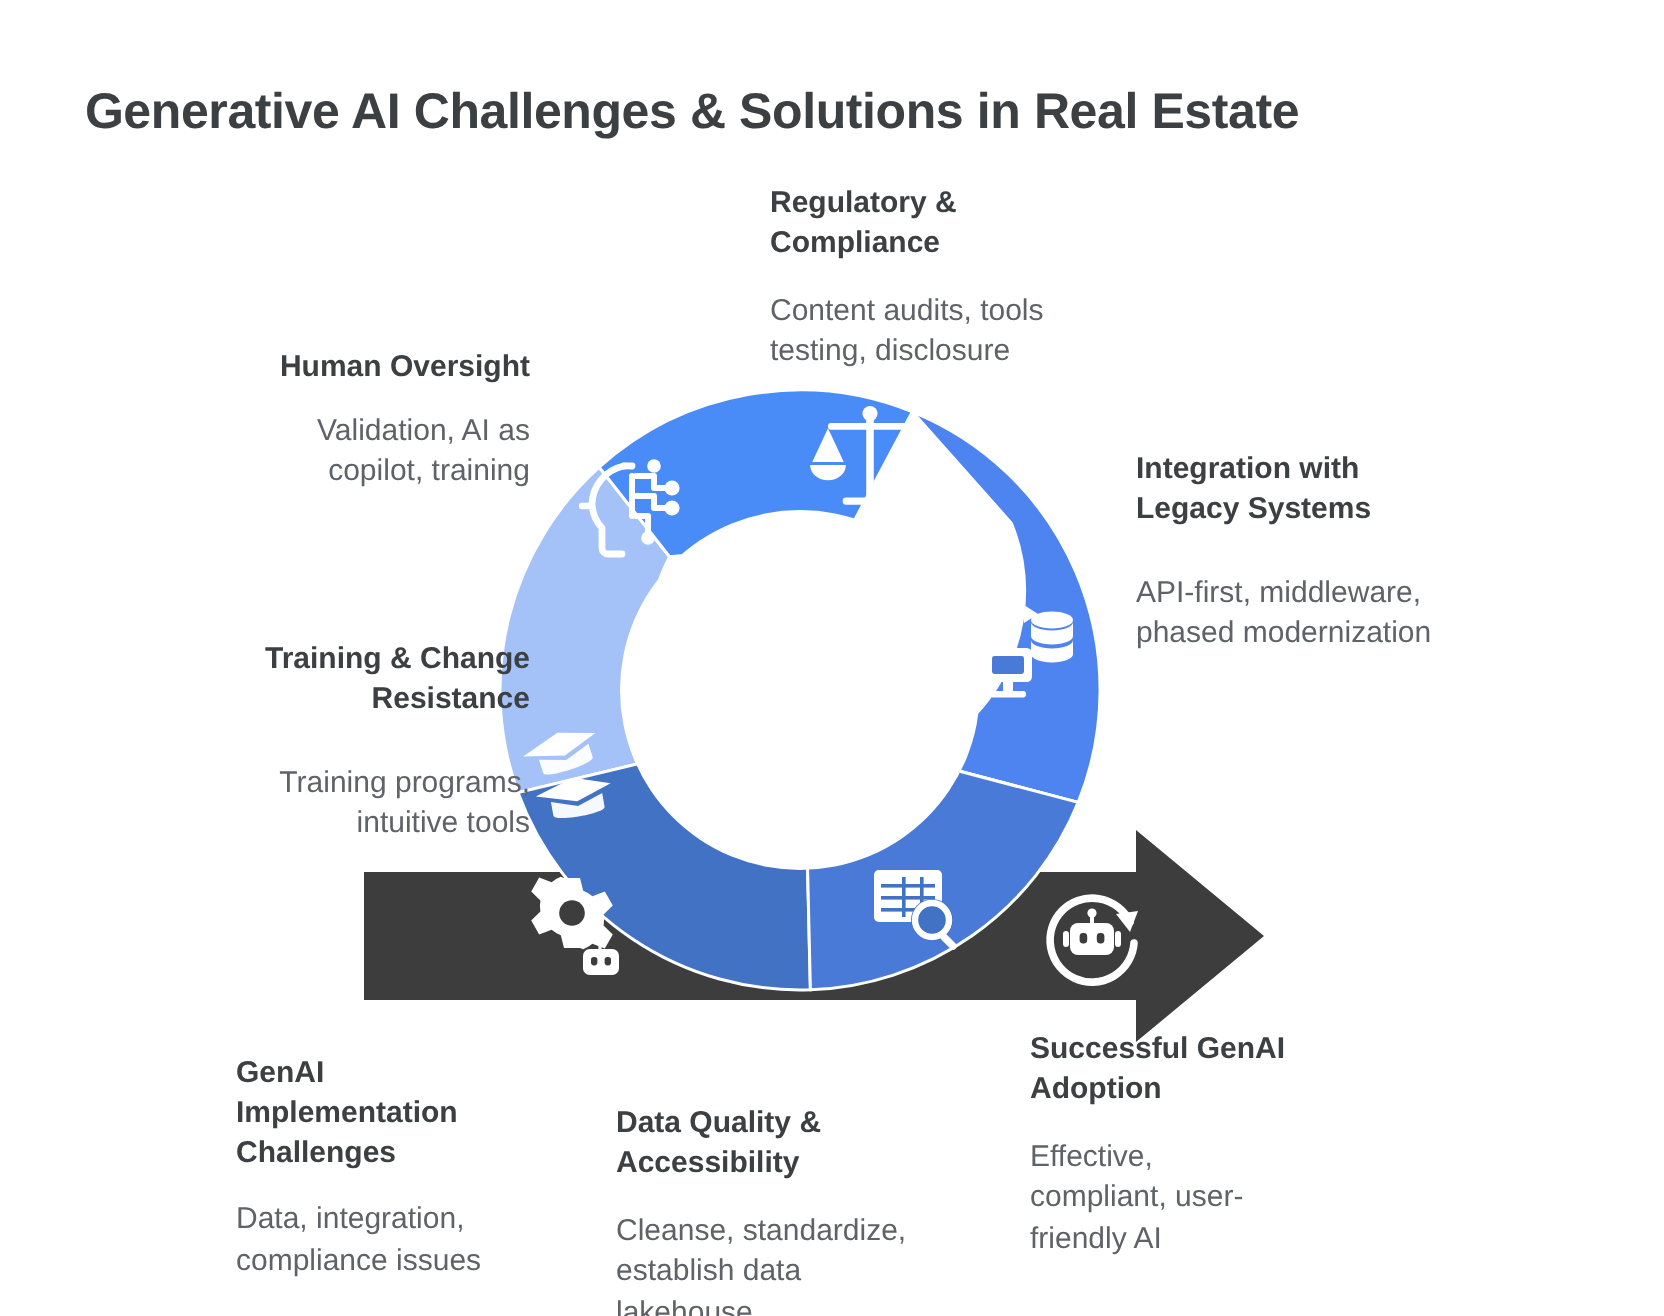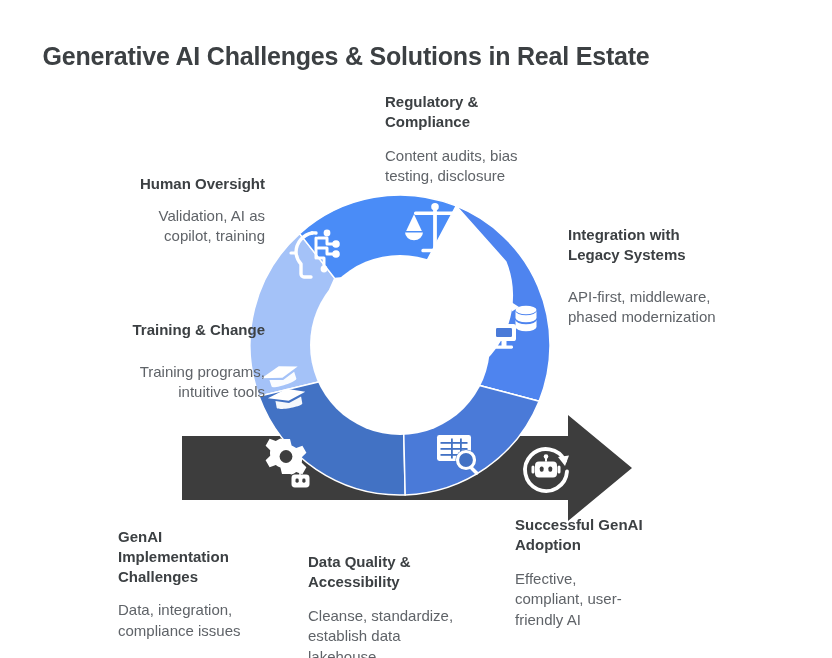--- a/index.html
+++ b/index.html
@@ -228,38 +228,39 @@
     </g>
 
   </svg>
 
   <div class="label-block ta-center" id="lbl-regulatory">
     <div class="label-head">
       <div>Regulatory &amp;</div>
       <div>Compliance</div>
     </div>
     <div class="label-body">
-      <div>Content audits, bias</div>
+      <div>Content audits, tools</div>
       <div>testing, disclosure</div>
     </div>
   </div>
 
   <div class="label-block ta-right" id="lbl-human">
     <div class="label-head">
       <div>Human Oversight</div>
     </div>
     <div class="label-body">
       <div>Validation, AI as</div>
       <div>copilot, training</div>
     </div>
   </div>
 
   <div class="label-block ta-right" id="lbl-training">
     <div class="label-head">
       <div>Training &amp; Change</div>
+      <div>Resistance</div>
     </div>
     <div class="label-body">
       <div>Training programs,</div>
       <div>intuitive tools</div>
     </div>
   </div>
 
   <div class="label-block ta-left" id="lbl-integration">
     <div class="label-head">
       <div>Integration with</div>

